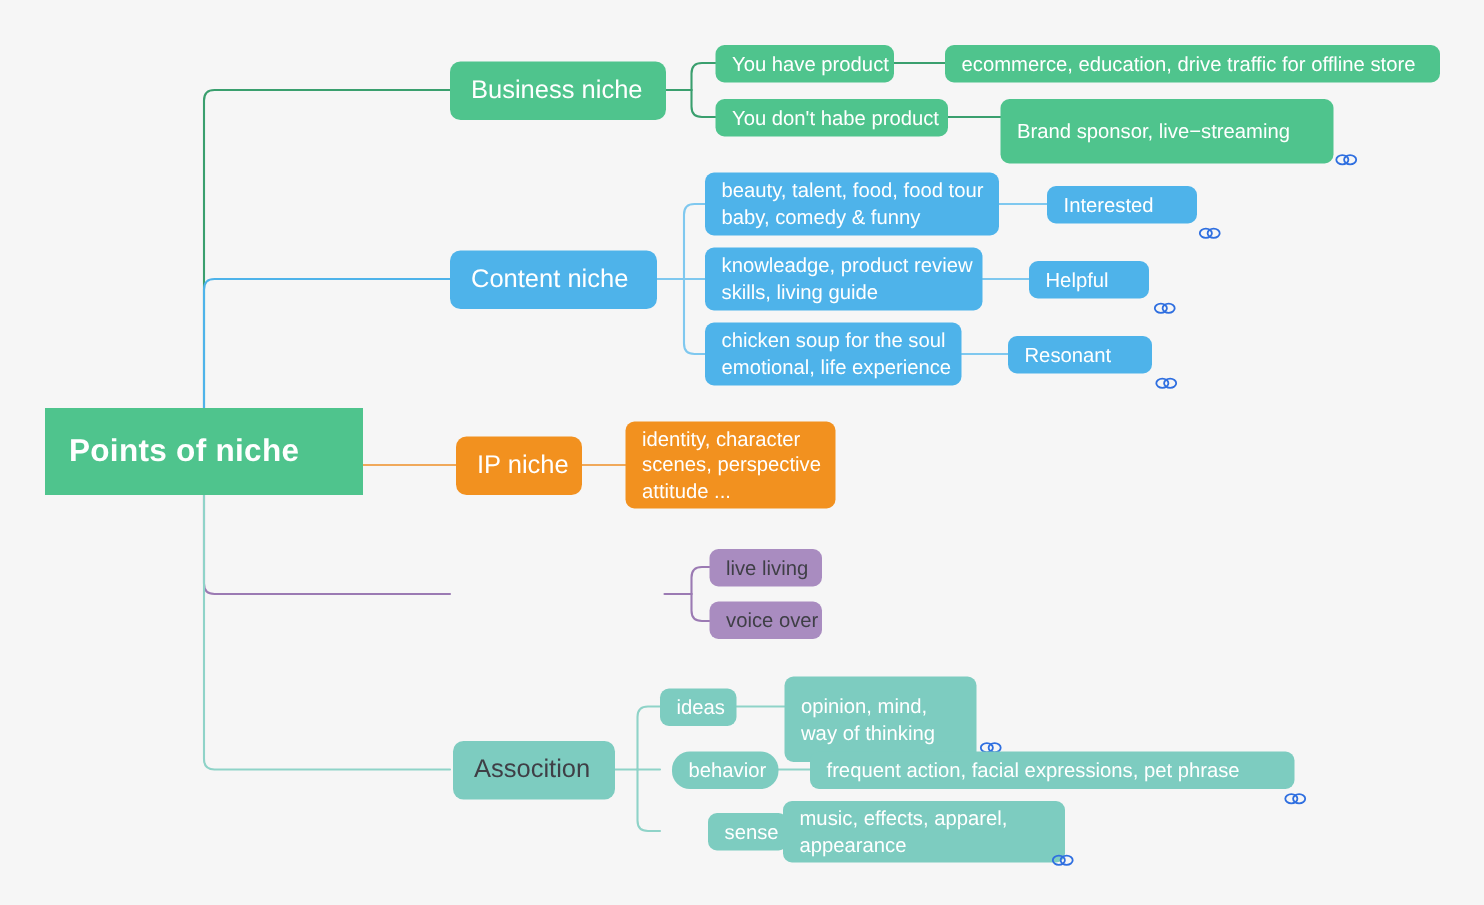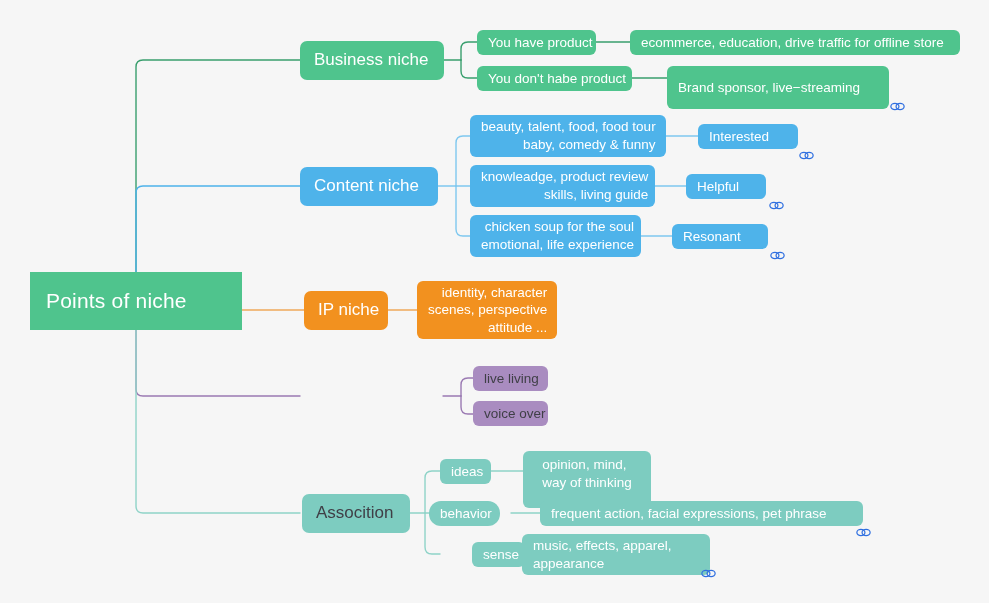--- a/index.html
+++ b/index.html
@@ -33,21 +33,21 @@
     padding:0 16px;
     letter-spacing:.2px;
   }
   
   .lvl1{
     font-size:17px;
     padding:0 14px;
     border-radius:7px;
   }
   
-  .lvl2{font-size:13.5px;padding:5px 11px;border-radius:6px;text-align:right;}
+  .lvl2{font-size:13.5px;padding:5px 11px;border-radius:6px;}
   .lvl3{font-size:13.5px;padding:5px 11px;border-radius:6px;}
   .lvl2.multi,.lvl3.multi{align-items:center;}
 
   .dark{color:#3f3f46;}
 
   .linkicon{
     display:inline-block;
     vertical-align:middle;
     margin-left:7px;
     width:15px;height:11px;
@@ -98,21 +98,21 @@
       <path d="M425 513 L425 478 Q425 471 432 471 L440 471" stroke="#8fd3c8"></path>
       <path d="M425 513 L440 513" stroke="#8fd3c8"></path>
       <path d="M425 513 L425 547 Q425 554 432 554 L440 554" stroke="#8fd3c8"></path>
       <path d="M491 471 L523 471" stroke="#8fd3c8"></path>
       <path d="M511 513 L540 513" stroke="#8fd3c8"></path>
       <path d="M493 554 L522 554" stroke="#8fd3c8"></path>
 
     </g>
   </svg>
 
-  <div class="node root" style="left:30px;top:272px;width:212px;height:58px;background:#4fc48d;">
+  <div class="node root" style="left:30px;top:272px;width:212px;height:58px;background:#4fc48d;font-weight:bold;">
     <span class="txt">Points of niche</span>
   </div>
 
   <div class="node lvl1" style="left:300px;top:41px;width:144px;height:39px;background:#4fc48d;">
     <span class="txt">Business niche</span>
   </div>
 
   <div class="node lvl2" style="left:477px;top:30px;width:119px;height:25px;background:#4fc48d;">
     <span class="txt">You have product</span>
   </div>
@@ -199,32 +199,32 @@
     <span class="txt">voice over</span>
   </div>
 
   <div class="node lvl1 dark" style="left:302px;top:494px;width:108px;height:39px;background:#7dccc0;">
     <span class="txt">Assocition</span>
   </div>
 
   <div class="node lvl2" style="left:440px;top:459px;width:51px;height:25px;background:#7dccc0;">
     <span class="txt">ideas</span>
   </div>
-  <div class="node lvl3 multi inlinewrap" style="left:523px;top:451px;width:128px;height:57px;background:#7dccc0;flex-direction:column;">
+  <div class="node lvl3 multi inlinewrap" style="left:523px;top:451px;width:128px;height:57px;background:#7dccc0;">
     <span class="txt">opinion, mind,
 way of thinking</span>
     <span class="linkicon">
       <svg viewBox="0 0 26 14" width="15" height="11" xmlns="http://www.w3.org/2000/svg">
         <ellipse cx="8.5" cy="7" rx="7" ry="5.3" fill="none" stroke="#2f6fe0" stroke-width="2.1"></ellipse>
         <ellipse cx="17.5" cy="7" rx="7" ry="5.3" fill="none" stroke="#2f6fe0" stroke-width="2.1"></ellipse>
       </svg>
     </span>
   </div>
 
-  <div class="node lvl2" style="left:429px;top:501px;width:71px;height:25px;background:#7dccc0;border-radius:12px;">
+  <div class="node lvl2" style="left:448px;top:501px;width:71px;height:25px;background:#7dccc0;border-radius:12px;">
     <span class="txt">behavior</span>
   </div>
   <div class="node lvl3 inlinewrap" style="left:540px;top:501px;width:323px;height:25px;background:#7dccc0;">
     <span class="txt">frequent action, facial expressions, pet phrase</span>
     <span class="linkicon">
       <svg viewBox="0 0 26 14" width="15" height="11" xmlns="http://www.w3.org/2000/svg">
         <ellipse cx="8.5" cy="7" rx="7" ry="5.3" fill="none" stroke="#2f6fe0" stroke-width="2.1"></ellipse>
         <ellipse cx="17.5" cy="7" rx="7" ry="5.3" fill="none" stroke="#2f6fe0" stroke-width="2.1"></ellipse>
       </svg>
     </span>

